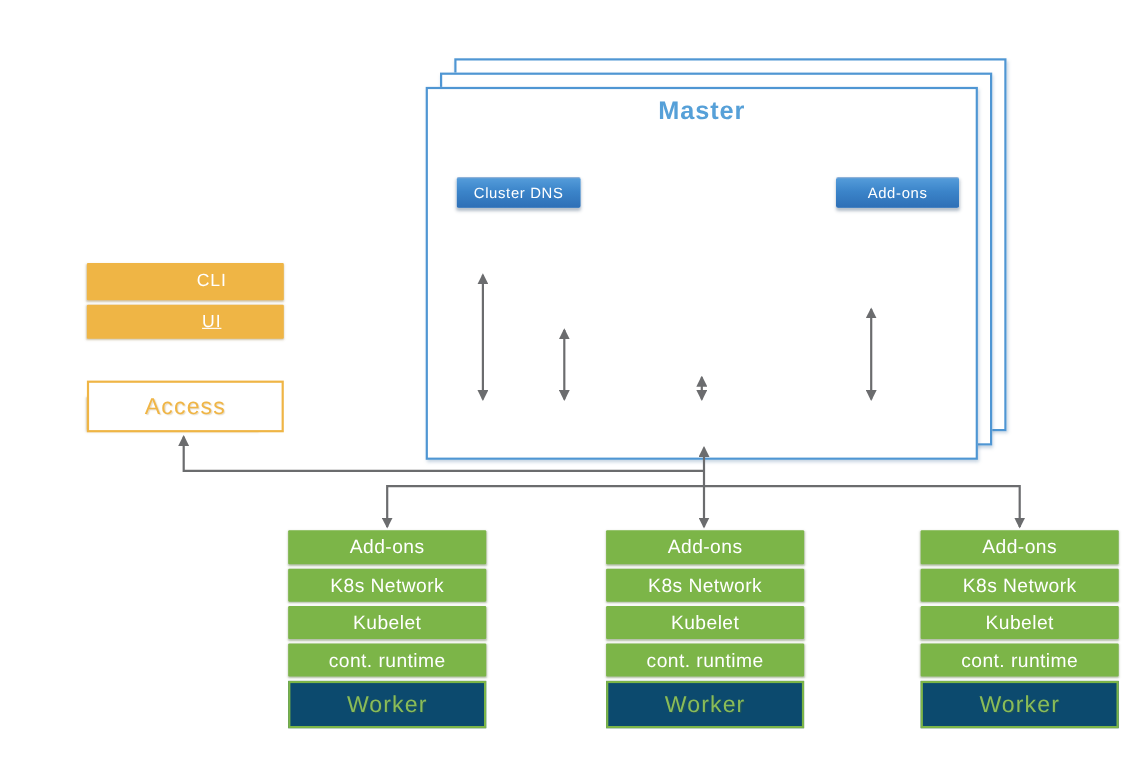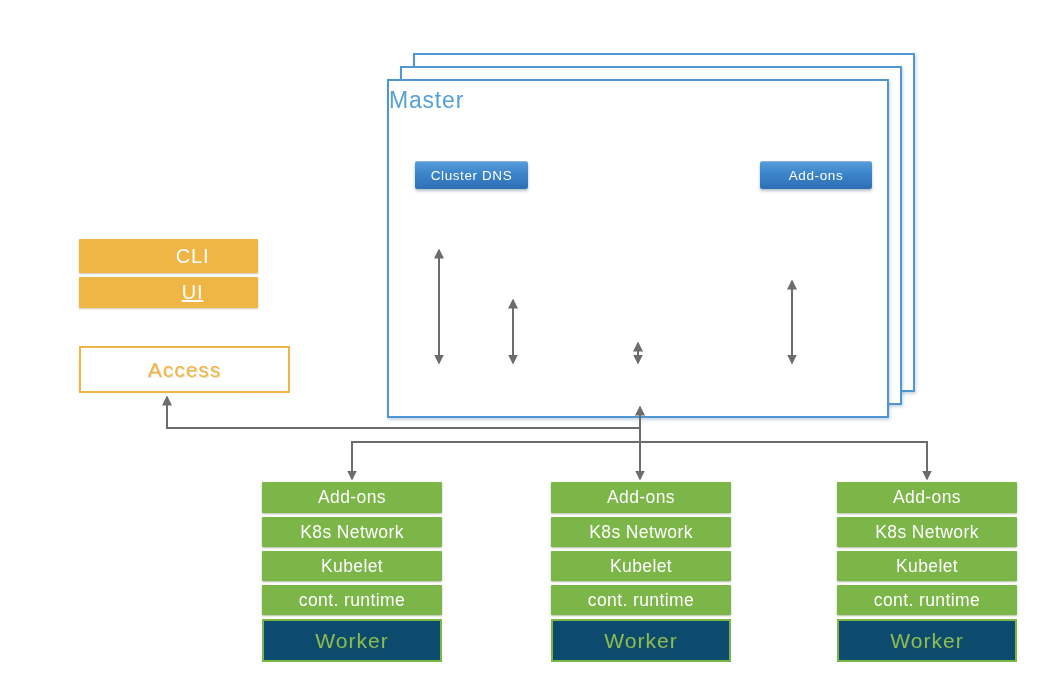--- a/index.html
+++ b/index.html
@@ -8,43 +8,44 @@
     font-family:"Liberation Sans", sans-serif;
   }
   .abs{position:absolute;box-sizing:border-box;}
 
   
   .layer{
     background:#ffffff;border:2px solid #4f96d3;
     box-shadow:1px 2px 3px rgba(90,130,170,.35);
   }
   .title-blue{
-    color:#56a0d8;text-align:left;letter-spacing:.8px;
+    color:#56a0d8;text-align:center;letter-spacing:.8px;
     white-space:nowrap;
+    font-weight:bold;
   }
   .dashed-box{
     border:2px dashed #5ca4da;background:transparent;
   }
 
   
   .blue-box{
     background:linear-gradient(180deg,#549cda 0%,#3b84c9 45%,#2e6fb6 100%);
     border-top:1px solid rgba(255,255,255,.45);
     border-radius:2px;
     box-shadow:0 2px 3px rgba(40,70,100,.35);
     color:#ffffff;display:flex;align-items:center;justify-content:center;
     letter-spacing:.6px;white-space:nowrap;margin-top:36px;
   }
 
   
   .orange-row{
     background:#efb545;border-radius:1px;
     box-shadow:0 1px 2px rgba(120,90,20,.35);
     color:#ffffff;display:flex;align-items:center;justify-content:center;
-    font-size:20px;letter-spacing:.8px;padding-left:48px;
+    font-size:16px;letter-spacing:.8px;padding-left:48px;
   }
   .access-box{
     background:#ffffff;border:2px solid #efb545;
     color:#f0b545;display:flex;align-items:center;justify-content:center;
     font-size:21px;letter-spacing:1px;
     text-shadow:1px 1px 1px rgba(150,110,30,.25);
   }
 
   
   .green-row{
@@ -75,21 +76,21 @@
     <div class="abs title-blue" style="left:0;top:6px;width:100%;font-size:23px;">Master</div>
 
     <div class="abs blue-box" style="left:26px;top:44px;width:113px;height:28px;font-size:13.5px;">Cluster DNS</div>
     <div class="abs blue-box" style="left:371px;top:44px;width:112px;height:28px;font-size:13.5px;">Add-ons</div>
 
   </div>
 
   <div class="abs orange-row" style="left:79px;top:239px;width:179px;height:34px;">CLI</div>
   <div class="abs orange-row" style="left:79px;top:277px;width:179px;height:31px;text-decoration:underline;">UI</div>
   <div class="abs orange-row" style="left:79px;top:312px;width:156px;height:31px;margin-top:48px;">API</div>
-  <div class="abs access-box" style="left:79px;top:346px;width:211px;height:47px;">Access</div>
+  <div class="abs access-box" style="left:79px;top:346px;width:179px;height:47px;">Access</div>
 
   <div class="abs green-row" style="left:262px;top:482px;width:180px;height:31px;">Add-ons</div>
   <div class="abs green-row" style="left:262px;top:517px;width:180px;height:30px;">K8s Network</div>
   <div class="abs green-row" style="left:262px;top:551px;width:180px;height:30px;">Kubelet</div>
   <div class="abs green-row" style="left:262px;top:585px;width:180px;height:30px;">cont. runtime</div>
   <div class="abs worker-box" style="left:262px;top:619px;width:180px;height:43px;">Worker</div>
 
   <div class="abs green-row" style="left:551px;top:482px;width:180px;height:31px;">Add-ons</div>
   <div class="abs green-row" style="left:551px;top:517px;width:180px;height:30px;">K8s Network</div>
   <div class="abs green-row" style="left:551px;top:551px;width:180px;height:30px;">Kubelet</div>

